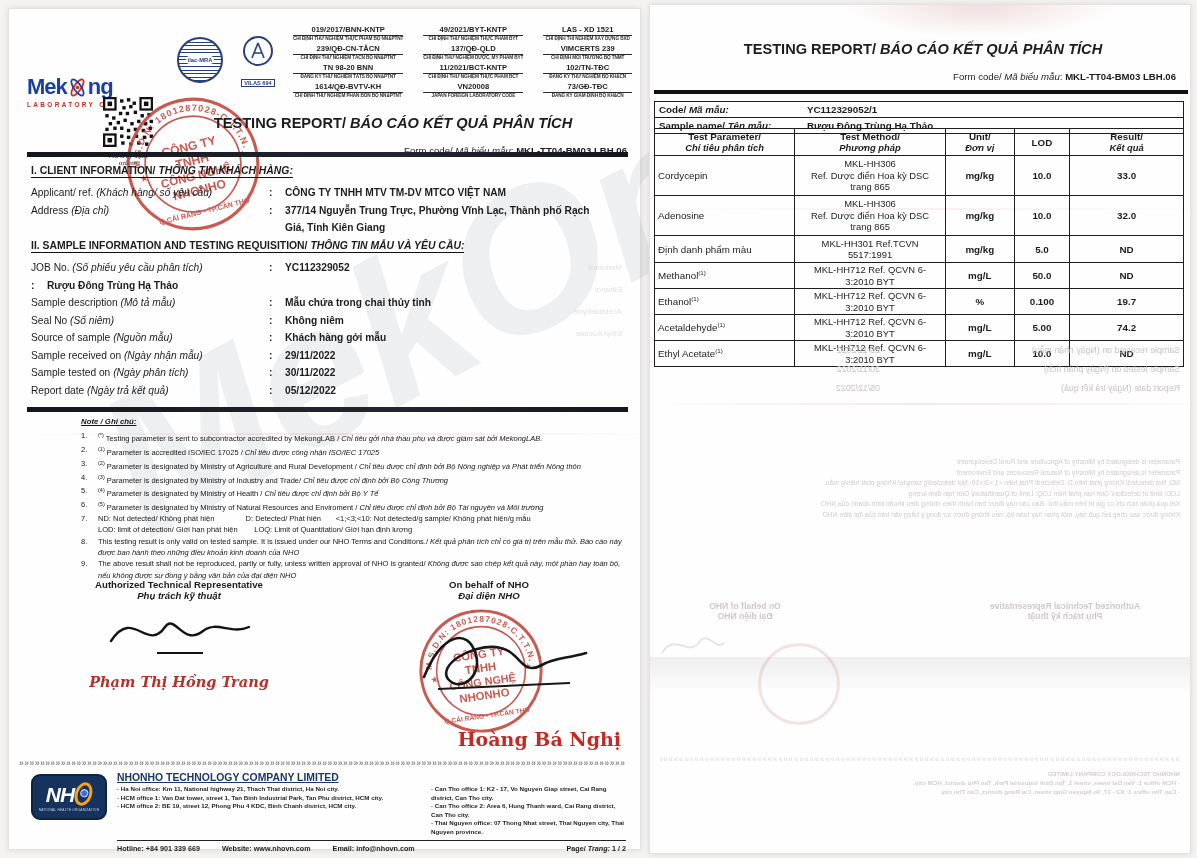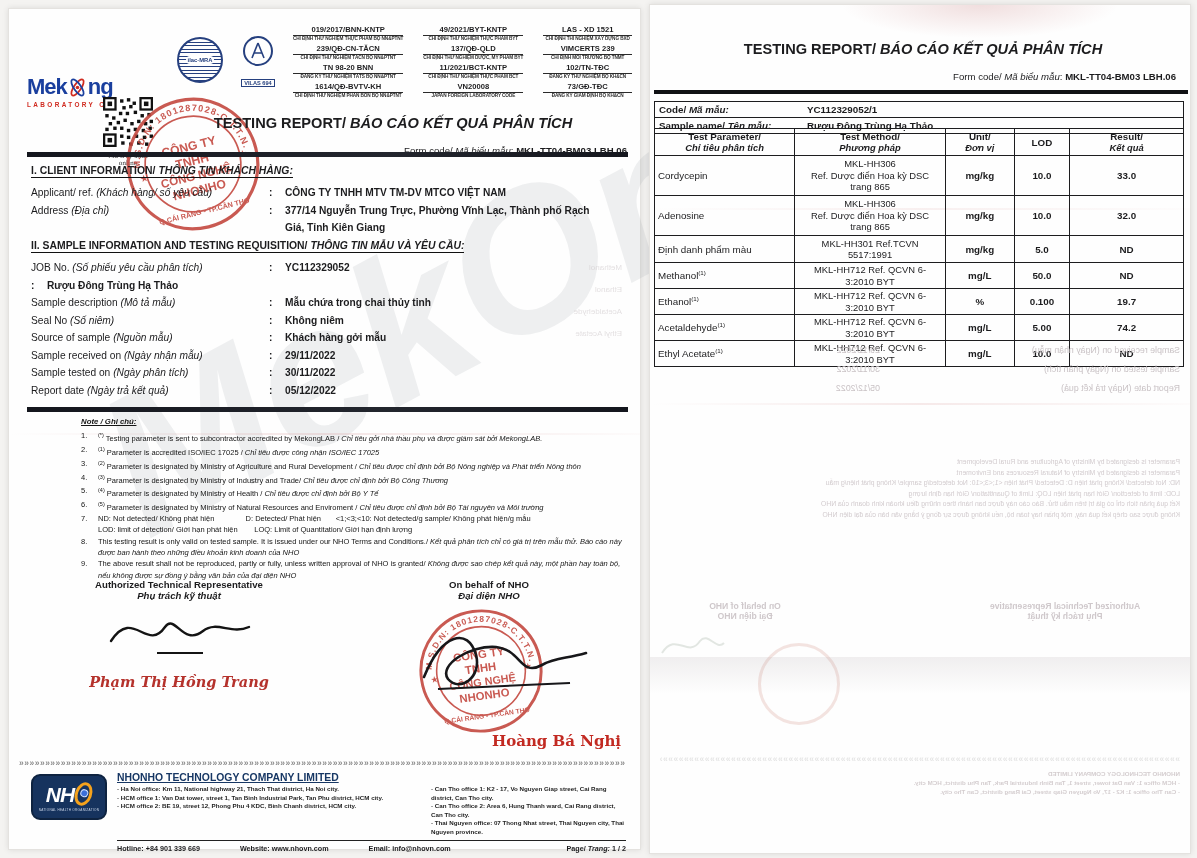--- a/index.html
+++ b/index.html
@@ -65,40 +65,40 @@
 
   
   .sigs{position:absolute;top:570px;left:30px;right:30px;height:180px;}
   .sig{position:absolute;width:240px;text-align:center;}
   .sig-l{left:20px;top:0;}
   .sig-r{left:330px;top:0;height:175px;}
   .sig-title{font-weight:800;font-size:9.6px;}
   .sig-sub{font-weight:800;font-style:italic;font-size:9.6px;}
   .sig-name-red{font-family:"DejaVu Serif",serif;font-style:italic;font-weight:700;color:#b5322c;font-size:14.5px;margin-top:6px;}
   .stamp-sig{top:28px;left:48px;transform:rotate(-8deg);width:128px;height:128px;}
-  .signame-right{position:absolute;right:-12px;bottom:4px;font-family:"DejaVu Serif",serif;font-weight:800;color:#c22a22;font-size:15px;}
+  .signame-right{position:absolute;right:-12px;bottom:4px;font-family:"DejaVu Serif",serif;font-weight:800;color:#c22a22;font-size:19px;}
 
   
   .arrows{position:absolute;top:749px;left:10px;right:10px;font-size:8.5px;font-weight:700;color:#8a8a8a;letter-spacing:.5px;white-space:nowrap;overflow:hidden;}
   .footer{position:absolute;top:763px;left:22px;right:14px;display:flex;gap:10px;}
   .nho-logo{width:76px;height:46px;background:#16335e;border:2px solid #0e2340;border-radius:9px;flex:none;
     display:flex;flex-direction:column;align-items:center;justify-content:center;margin-top:2px;}
   .nho-row{display:flex;align-items:center;line-height:1;}
   .nho-nh{color:#fff;font-weight:900;font-style:italic;font-size:21px;letter-spacing:-1px;}
   .nho-o{width:17px;height:24px;border:3px solid #f5a21c;border-radius:50%;transform:rotate(20deg);position:relative;margin-left:1px;}
   .nho-o i{position:absolute;left:2px;top:4px;width:8px;height:8px;border-radius:50%;background:#3a6fd8;border:1px solid #cfe0ff;}
   .nho-cap{font-size:3.1px;color:#c9d4e6;margin-top:2px;letter-spacing:.3px;}
   .fmain{flex:1;}
   .fcompany{color:#173764;font-weight:800;font-size:10.4px;text-decoration:underline;}
   .foffices{display:flex;gap:14px;margin-top:2px;}
   .fcol{font-size:6.2px;font-weight:700;color:#1d1d1d;line-height:8.6px;}
   .fcol-l{width:300px;}
   .fcol-r{flex:1;}
   .fbar{border-top:1.6px solid #222;margin-top:3px;padding-top:3px;display:flex;font-size:7.2px;font-weight:800;gap:6px;}
-  .fbar .seg{margin-right:34px;white-space:nowrap;}
+  .fbar .seg{margin-right:16px;white-space:nowrap;}
   .fpage{margin-left:auto;white-space:nowrap;}
   .fpage .vi{font-style:italic;}
 
   
   .wm{position:absolute;top:170px;left:60px;font-size:200px;font-weight:800;font-style:italic;
     color:rgba(140,146,158,.14);transform:rotate(-28deg);pointer-events:none;white-space:nowrap;}
   .mirror{transform:scaleX(-1);}
   .bleed{color:#c9c2c5;}
   .bleed-words{position:absolute;top:248px;right:18px;width:110px;font-size:8px;line-height:22px;opacity:.5;text-align:left;}
   .crease{position:absolute;left:0;right:0;height:2px;background:linear-gradient(90deg,rgba(214,150,150,.0),rgba(214,150,150,.4),rgba(214,150,150,.05));}

